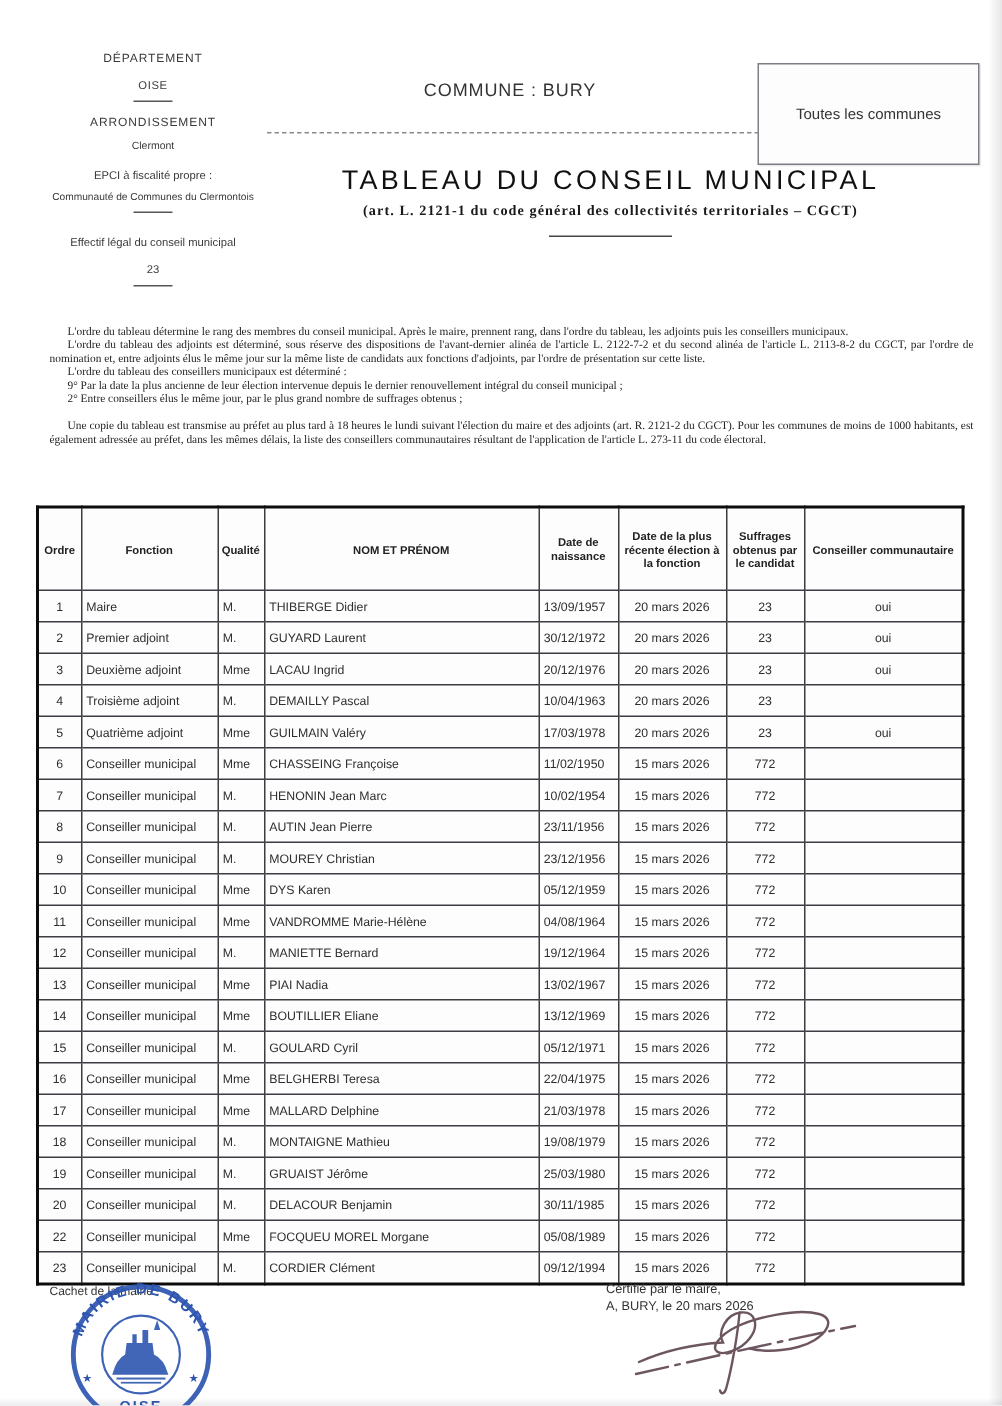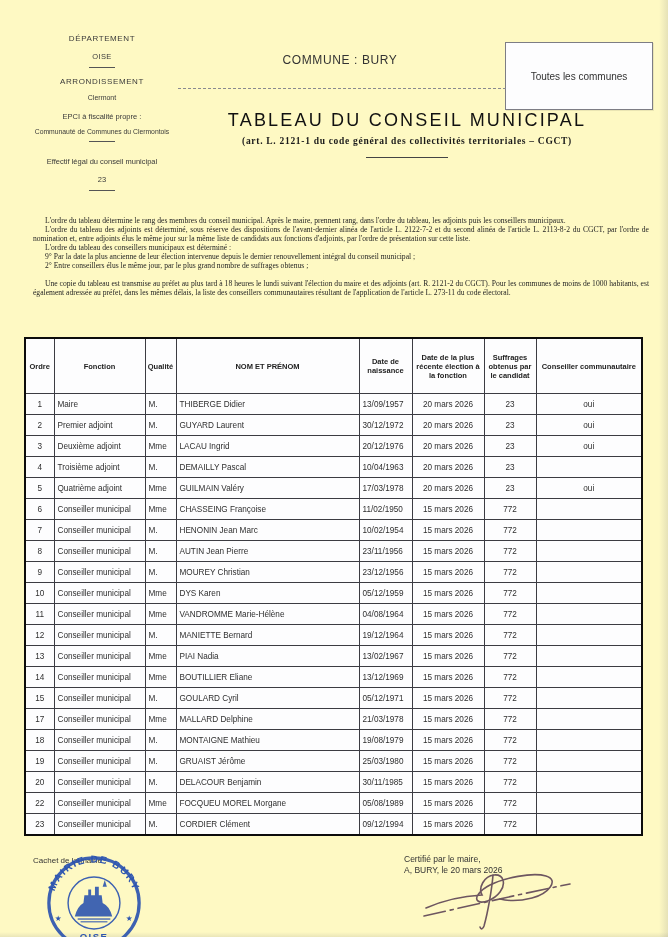--- a/index.html
+++ b/index.html
@@ -1,18 +1,18 @@
 <!DOCTYPE html>
 <html style="--stamp-blue: #2d55b0; --signature-ink: #6d5660; --table-border: #0c0c0c;"><head>
 <meta charset="utf-8">
 <style>
   html,body{margin:0;padding:0;background:#e9e9ec;}
   .page{
     position:relative;width:668px;height:937px;margin:0 auto;
-    background:#fef9c3;overflow:hidden;color:#2b2b2b;
+    background:#ffffff;overflow:hidden;color:#2b2b2b;
     font-family:"Liberation Sans",sans-serif;
   }
   .scan-edge{position:absolute;top:0;right:0;width:9px;height:100%;
     background:linear-gradient(to right,rgba(0,0,0,0),rgba(120,120,130,.18));}
   .scan-bottom{position:absolute;left:0;bottom:0;width:100%;height:5px;
     background:linear-gradient(to bottom,rgba(0,0,0,0),rgba(120,120,130,.15));}
 
   
   .hdr-left{position:absolute;left:28px;top:34px;width:148px;text-align:center;color:#3a3a3a;}
   .hdr-left .l1{font-size:8px;letter-spacing:.6px;}
@@ -272,20 +272,30 @@
       <td class="a-center">15</td>
       <td class="a-left">Conseiller municipal</td>
       <td class="a-left">M.</td>
       <td class="a-left">GOULARD Cyril</td>
       <td class="a-left">05/12/1971</td>
       <td class="a-center">15 mars 2026</td>
       <td class="a-center">772</td>
       <td class="a-center"></td>
     </tr>
         <tr>
+      <td class="a-center">16</td>
+      <td class="a-left">Conseiller municipal</td>
+      <td class="a-left">Mme</td>
+      <td class="a-left">BELGHERBI Teresa</td>
+      <td class="a-left">22/04/1975</td>
+      <td class="a-center">15 mars 2026</td>
+      <td class="a-center">772</td>
+      <td class="a-center"></td>
+    </tr>
+        <tr>
       <td class="a-center">17</td>
       <td class="a-left">Conseiller municipal</td>
       <td class="a-left">Mme</td>
       <td class="a-left">MALLARD Delphine</td>
       <td class="a-left">21/03/1978</td>
       <td class="a-center">15 mars 2026</td>
       <td class="a-center">772</td>
       <td class="a-center"></td>
     </tr>
         <tr>

